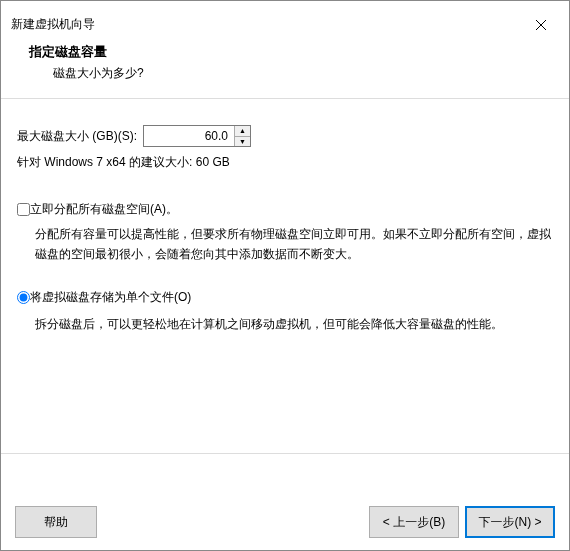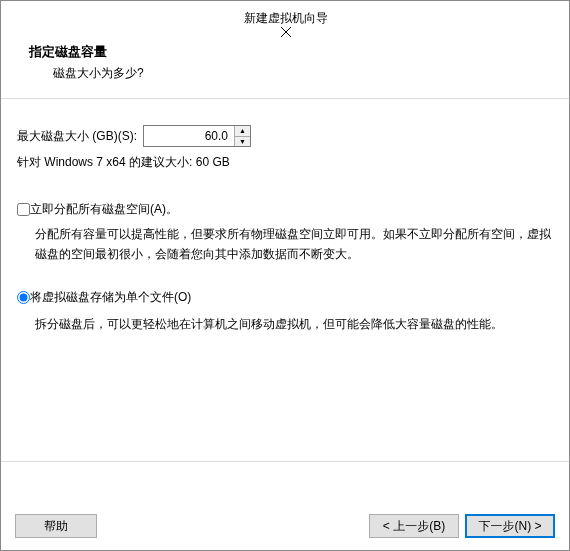--- a/index.html
+++ b/index.html
@@ -15,23 +15,22 @@
     height: 551px;
     border: 1px solid #888;
     display: flex;
     flex-direction: column;
     background: #fff;
   }
   .titlebar {
     height: 32px;
     display: flex;
     align-items: center;
-    padding: 9px 8px 0 10px;
+    padding: 16px 8px 0 10px;
     border-bottom: 1px solid transparent;
-    flex-direction: column;
   }
   .titlebar .title { flex: 1; font-size: 12px; }
   .close-btn {
     width: 40px;
     height: 28px;
     display: flex;
     align-items: center;
     justify-content: center;
     cursor: pointer;
   }
@@ -111,21 +110,21 @@
   .footer {
     border-top: 1px solid #ddd;
     padding: 12px 14px;
     display: flex;
     align-items: center;
     gap: 6px;
   }
   .footer .spacer { flex: 1; }
   .btn {
     min-width: 90px;
-    height: 24px;
+    height: 32px;
     background: #e1e1e1;
     border: 1px solid #adadad;
     font-size: 12px;
     font-family: inherit;
     cursor: pointer;
     padding: 0 10px;
     margin-top: 40px;
   }
   .btn.default {
     border: 2px solid #0078d7;

